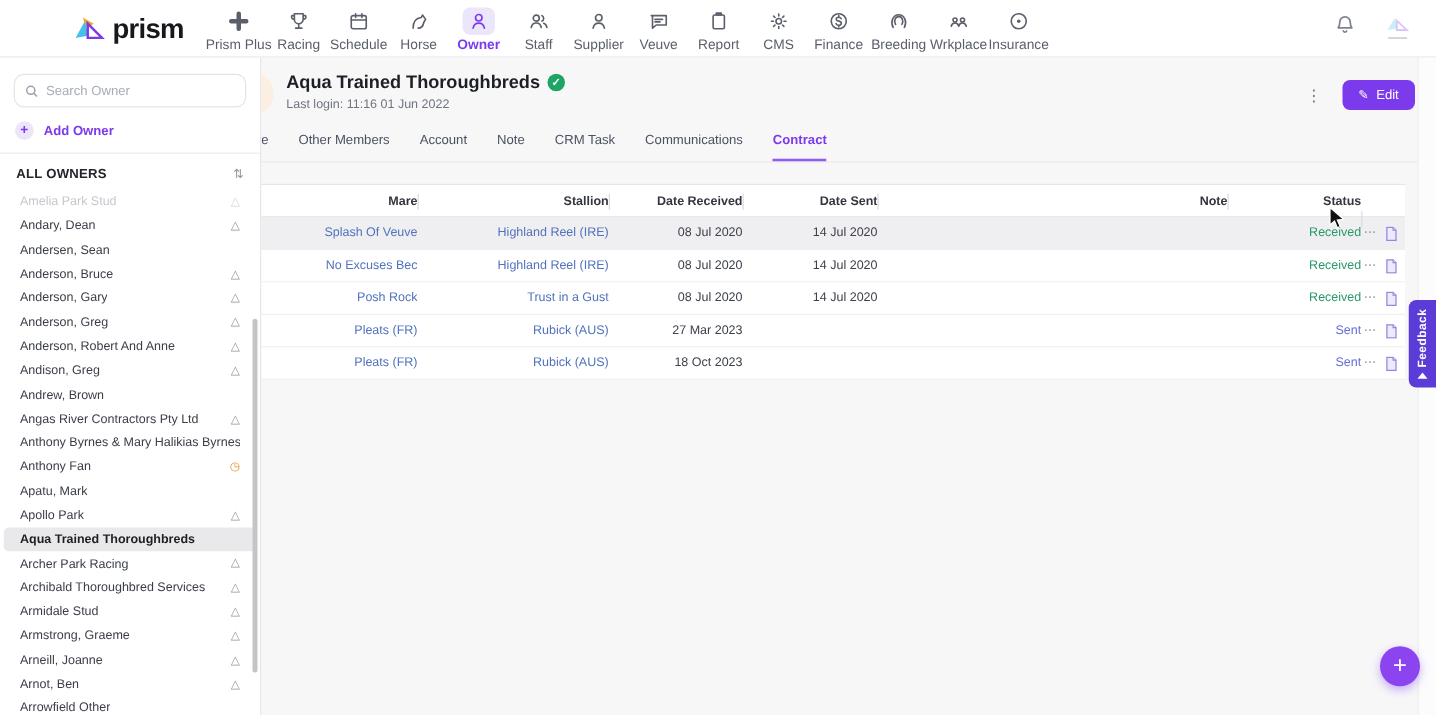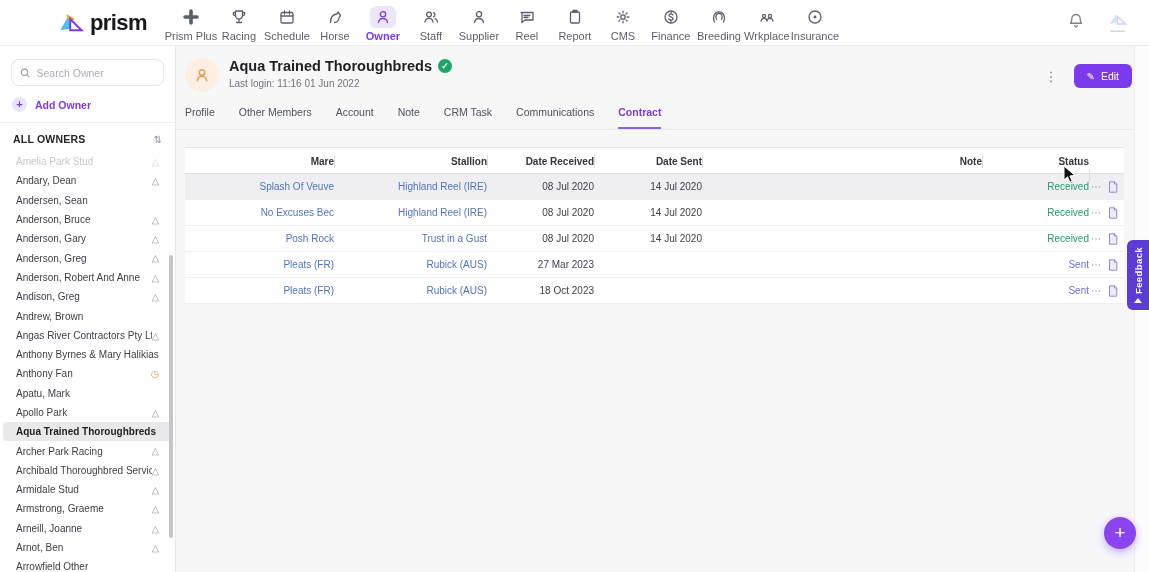--- a/index.html
+++ b/index.html
@@ -18,21 +18,21 @@
   .nav-item .lbl { font-size:11px; color:#5a5f6b; margin-top:2px; white-space:nowrap; }
   .nav-item.active .ico { background:#ece6fb; color:#7c3aed; }
   .nav-item.active .lbl { color:#7c3aed; font-weight:700; }
   .nav-item svg { stroke:currentColor; fill:none; stroke-width:1.3; stroke-linecap:round; stroke-linejoin:round; }
   .topnav-right { margin-left:auto; display:flex; align-items:center; gap:16px; padding-right:14px; }
   .bell { color:#7d828d; cursor:pointer; }
   .watermark { opacity:0.28; display:flex; flex-direction:column; align-items:center; width:34px; }
   .watermark .bar { font-size:5px; color:#5a5f6b; margin-top:1px; }
 
   
-  .sidebar { position:absolute; left:0; top:46px; width:176px; height:526px; background:#fff;
+  .sidebar { position:absolute; left:0; top:46px; width:209px; height:526px; background:#fff;
              border-right:1px solid #e7e7ea; z-index:10; }
   .search-box { margin:13px 11px 0 11px; height:27px; border:1px solid #e4e5e9; border-radius:8px;
                 display:flex; align-items:center; padding:0 8px; gap:6px; background:#fff; }
   .search-box svg { stroke:#9aa0ab; fill:none; stroke-width:1.5; }
   .search-box input { border:none; outline:none; width:100%; font-size:10.5px; font-family:"Liberation Sans",sans-serif; color:#333; background:transparent; }
   .search-box input::placeholder { color:#a7acb6; }
   .add-owner { display:flex; align-items:center; gap:8px; margin:11px 12px 10px 12px; cursor:pointer; }
   .add-owner .plus-circle { width:15px; height:15px; border-radius:50%; background:#ece6fb; color:#7c3aed;
                             font-size:11px; line-height:14px; text-align:center; font-weight:700; }
   .add-owner .txt { font-size:10.5px; color:#7c3aed; font-weight:700; }
@@ -183,21 +183,21 @@
         </span>
       <span class="lbl">Supplier</span>
     </div>
     <div class="nav-item">
       <span class="ico">
           <svg width="18" height="18" viewBox="0 0 18 18">
             <path d="M3 4.5h12v7.5H7l-3 2.5V4.5z"></path>
             <path d="M6 7.5h6M6 9.5h4"></path>
           </svg>
         </span>
-      <span class="lbl">Reel</span>
+      <span class="lbl">Veuve</span>
     </div>
     <div class="nav-item">
       <span class="ico">
           <svg width="18" height="18" viewBox="0 0 18 18">
             <rect x="4.5" y="4" width="9" height="11" rx="1.2"></rect>
             <path d="M7 4h4v-1.5H7z"></path>
           </svg>
         </span>
       <span class="lbl">Report</span>
     </div>

